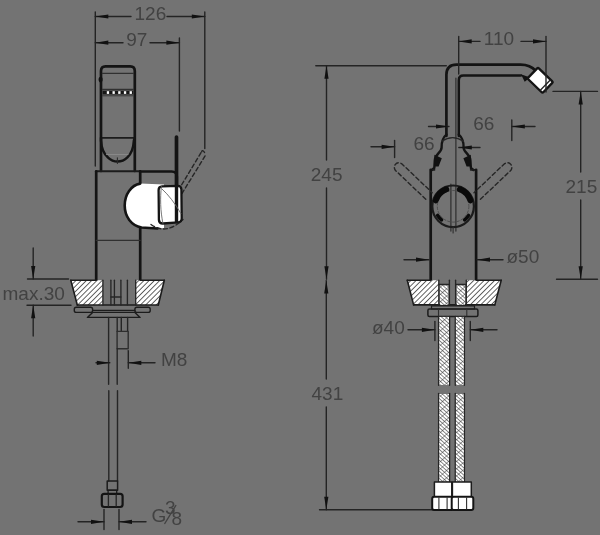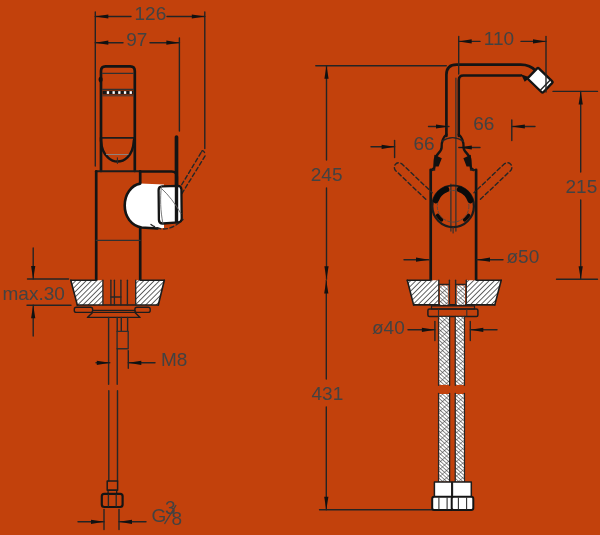--- a/index.html
+++ b/index.html
@@ -1,16 +1,16 @@
 <!DOCTYPE html>
 <html><head>
 <meta charset="utf-8">
 <style>
   html,body{margin:0;padding:0;background:#fff;}
-  #wrap{width:600px;height:535px;position:relative;background:#c2410c;overflow:hidden;}
+  #wrap{width:600px;height:535px;position:relative;background:#737373;overflow:hidden;}
   svg{display:block;}
   text{font-family:"Liberation Sans",sans-serif;fill:#424242;font-size:19px;}
 </style>
 </head>
 <body>
 <div id="wrap">
 <svg width="600" height="535" viewBox="0 0 600 535">
 <defs>
   <pattern id="hatch" width="3.7" height="3.7" patternUnits="userSpaceOnUse" patternTransform="rotate(45)">
     <rect width="3.7" height="3.7" fill="#fff"></rect>

